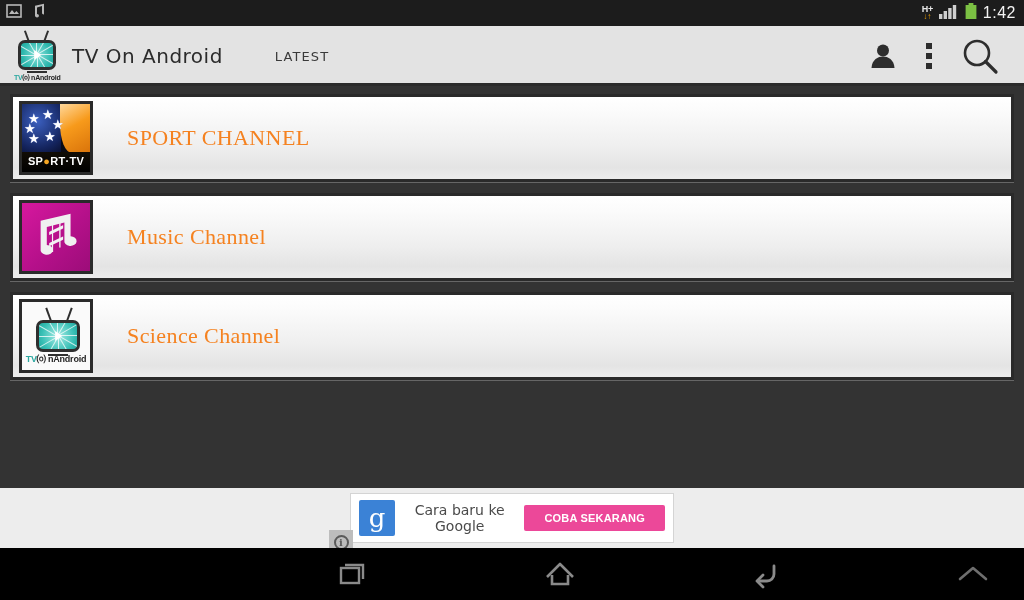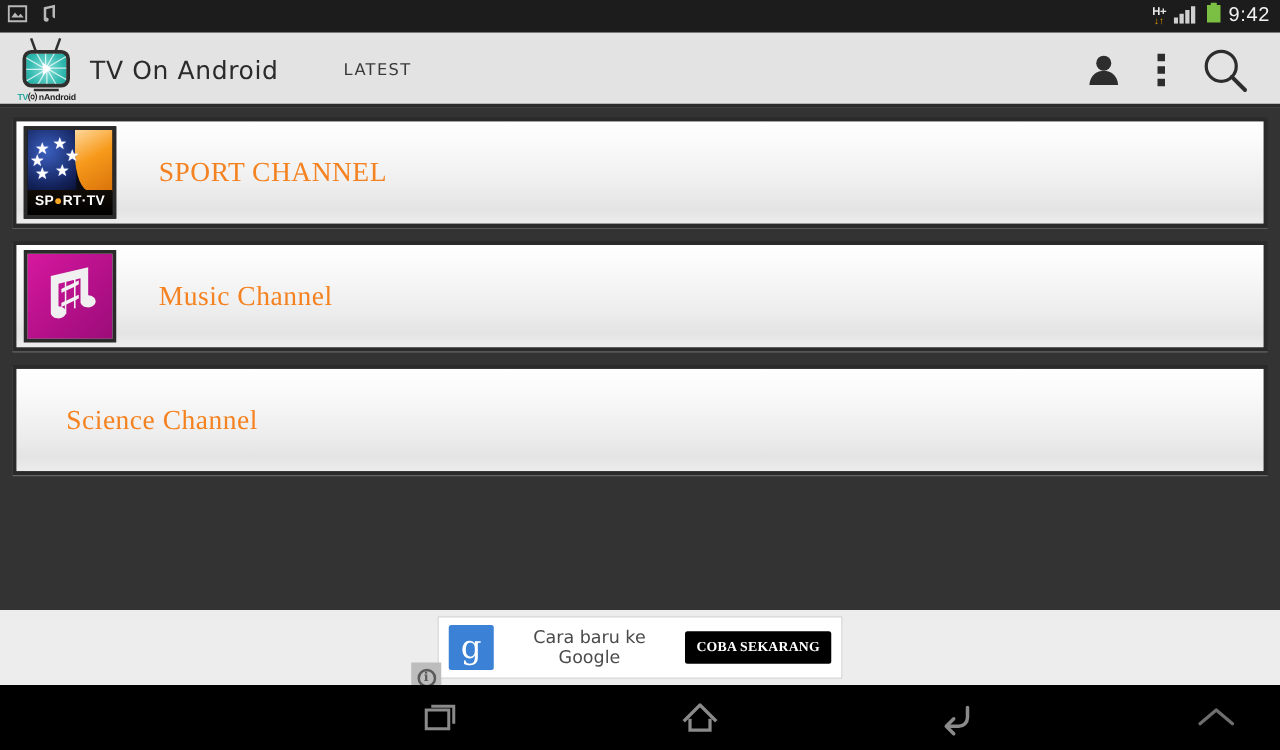--- a/index.html
+++ b/index.html
@@ -180,23 +180,23 @@
   }
   .ad-glogo {
     width:36px; height:36px; background:#3b82d6; color:#fff;
     display:flex; align-items:center; justify-content:center;
     font-family:"DejaVu Serif", serif; font-size:26px; line-height:1;
     border-radius:2px; flex:0 0 auto;
   }
   .ad-text { flex:1; text-align:center; color:#4a4a4a; font-size:14px; padding:0 6px;
     font-family:"DejaVu Sans", sans-serif; }
   .ad-cta {
-    background:#000000; color:#fff; font-size:11px; font-weight:bold;
-    padding:7px 9px; border-radius:2px; letter-spacing:.2px; cursor:pointer;
-    flex:0 0 auto; font-family:Liberation Serif, serif;
+    background:#ec4899; color:#fff; font-size:11px; font-weight:bold;
+    padding:7px 20px; border-radius:2px; letter-spacing:.2px; cursor:pointer;
+    flex:0 0 auto; font-family:Liberation Sans, sans-serif;
   }
   .ad-info {
     position:absolute; left:-22px; bottom:-12px; width:24px; height:24px;
     background:#bdbdbd; display:flex; align-items:center; justify-content:center;
     cursor:pointer;
   }
   .ad-info .ring {
     width:15px; height:15px; border:2px solid #5a5a5a; border-radius:50%;
     color:#5a5a5a; font-size:10px; font-weight:bold; line-height:11px; text-align:center;
     font-family:"DejaVu Serif", serif;
@@ -241,21 +241,21 @@
           <rect x="9.2" y="5" width="3.4" height="11" fill="#cfcfcf"></rect>
           <rect x="13.8" y="2" width="3.4" height="14" fill="#cfcfcf"></rect>
         </svg>
       </span>
       <span class="sb-icon">
         <svg width="12" height="17" viewBox="0 0 12 17">
           <rect x="3.6" y="0" width="4.8" height="2" fill="#7bc043"></rect>
           <rect x="0.6" y="2" width="10.8" height="14" fill="#7bc043"></rect>
         </svg>
       </span>
-      <span class="status-time">9:42</span>
+      <span class="status-time">1:42</span>
     </div>
   </div>
 
   <div class="actionbar">
     <div class="brand">
       <div class="brand-logo">
         <span class="ant l"></span>
         <span class="ant r"></span>
         <div class="tv-body">
           <div class="tv-rays">
@@ -330,20 +330,43 @@
       <div class="thumb th-music">
         <span class="note">♯</span>
         <svg width="74" height="74" viewBox="0 0 74 74" style="position:absolute;left:0;top:0;">
           <path d="M28 50 A7 5.5 0 1 0 35 45.5 V25 L55 20 V40 A7 5.5 0 1 0 62 35.5 V10 L28 18 Z" fill="#f0f0f0" transform="translate(-6,2) scale(0.88)"></path>
         </svg>
       </div>
       <div class="row-label">Music Channel</div>
     </div>
 
     <div class="row">
+      <div class="thumb th-tv">
+        <span class="ant2 l"></span>
+        <span class="ant2 r"></span>
+        <div class="tvb">
+          <div class="tv-rays">
+            <i class="tv-ray" style="transform:rotate(0deg)"></i>
+            <i class="tv-ray" style="transform:rotate(30deg)"></i>
+            <i class="tv-ray" style="transform:rotate(60deg)"></i>
+            <i class="tv-ray" style="transform:rotate(90deg)"></i>
+            <i class="tv-ray" style="transform:rotate(120deg)"></i>
+            <i class="tv-ray" style="transform:rotate(150deg)"></i>
+            <i class="tv-ray" style="transform:rotate(180deg)"></i>
+            <i class="tv-ray" style="transform:rotate(210deg)"></i>
+            <i class="tv-ray" style="transform:rotate(240deg)"></i>
+            <i class="tv-ray" style="transform:rotate(270deg)"></i>
+            <i class="tv-ray" style="transform:rotate(300deg)"></i>
+            <i class="tv-ray" style="transform:rotate(330deg)"></i>
+          </div>
+          <span class="tv-play"></span>
+        </div>
+        <span class="foot2"></span>
+        <div class="sub2"><span class="cy">TV</span><span>⒪ n</span><span>Android</span></div>
+      </div>
       <div class="row-label">Science Channel</div>
     </div>
 
   </div>
 
   <div class="adzone">
     <div class="adbanner">
       <div class="ad-glogo">g</div>
       <div class="ad-text">Cara baru ke Google</div>
       <div class="ad-cta">COBA SEKARANG</div>

